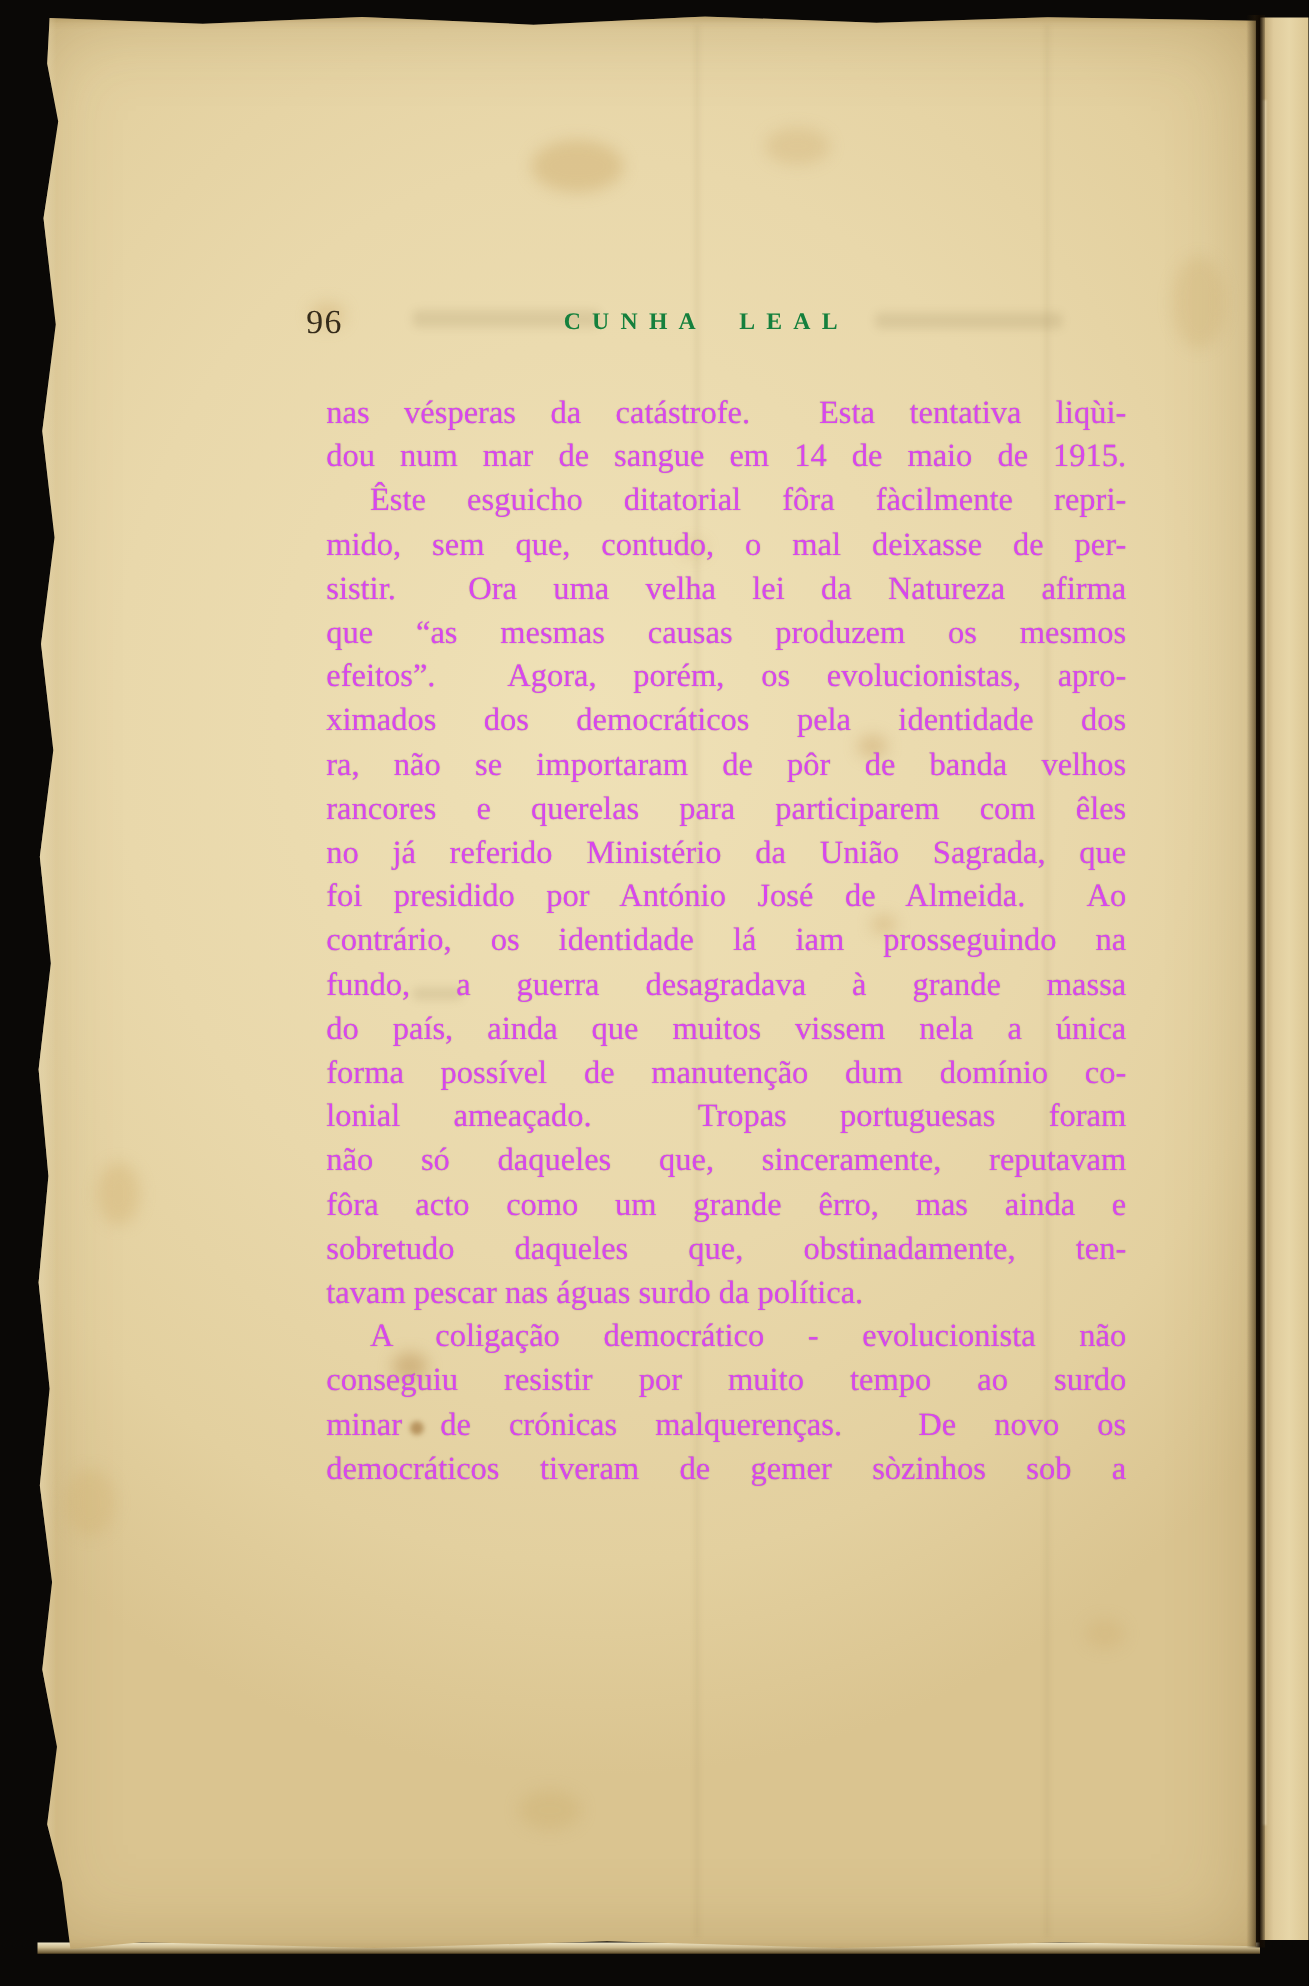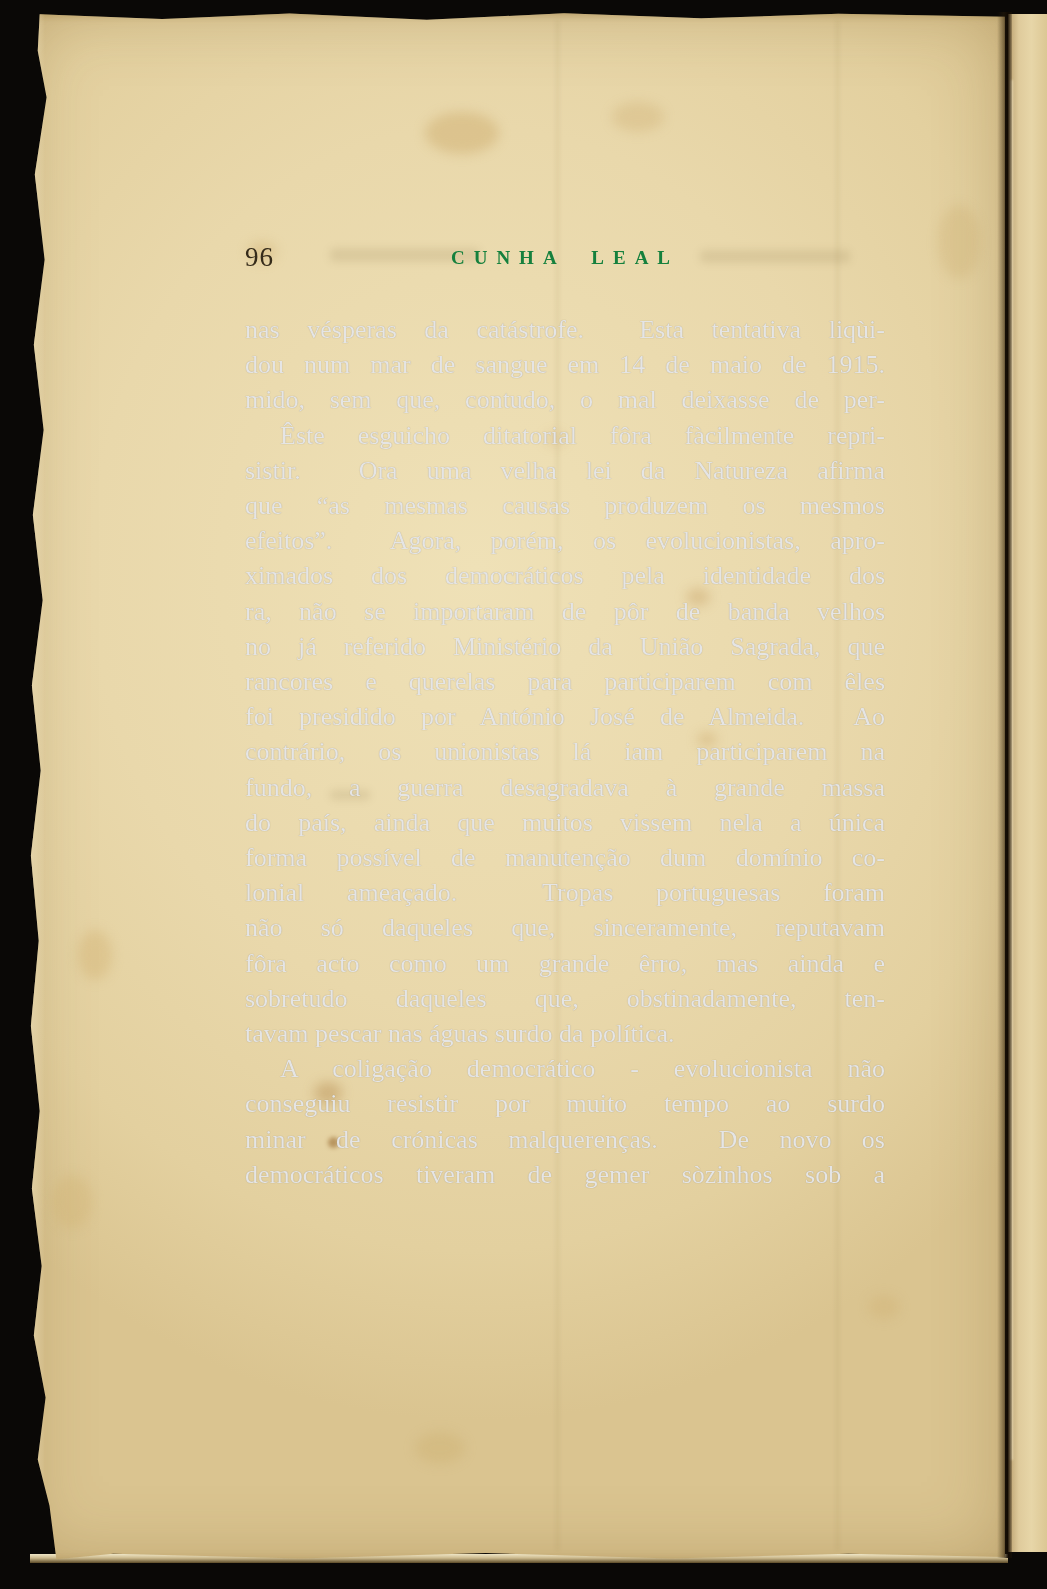--- a/index.html
+++ b/index.html
@@ -90,22 +90,22 @@
     position:absolute; left:0; top:0;
     font-size:27px; color:#352b1a; letter-spacing:1px;
   }
   .running-head {
     position:absolute; left:0; right:0; top:5px; text-align:center;
     font-size:19px; font-weight:bold; color:#15803d;
     letter-spacing:9px; word-spacing:13px;
   }
 
   .body-text {
-    position:absolute; left:245px; top:312px; width:640px; z-index:5;
-    font-size:26px; line-height:35.2px; color:#e5e5e5;
+    position:absolute; left:261px; top:312px; width:640px; z-index:5;
+    font-size:26px; line-height:35.2px; color:#d946ef;
     text-shadow:0 0 1px rgba(46,37,23,.35);
   }
   .line { text-align:justify; text-align-last:justify; white-space:pre-wrap; }
   .line.noj { text-align-last:left; }
   .line.ind { text-indent:35px; }
 </style>
 </head>
 <body>
 
 <div class="scene">
@@ -140,31 +140,31 @@
   <div class="ghost g3"></div>
 
   <div class="header-row">
     <span class="page-num">96</span>
     <span class="running-head">CUNHA LEAL</span>
   </div>
 
   <div class="body-text">
       <div class="line">nas vésperas da catástrofe.  Esta tentativa liqùi-</div>
       <div class="line">dou num mar de sangue em 14 de maio de 1915.</div>
+      <div class="line ind">Êste esguicho ditatorial fôra fàcilmente repri-</div>
       <div class="line">mido, sem que, contudo, o mal deixasse de per-</div>
-      <div class="line ind">Êste esguicho ditatorial fôra fàcilmente repri-</div>
       <div class="line">sistir.  Ora uma velha lei da Natureza afirma</div>
       <div class="line">que “as mesmas causas produzem os mesmos</div>
       <div class="line">efeitos”.  Agora, porém, os evolucionistas, apro-</div>
       <div class="line">ximados dos democráticos pela identidade dos</div>
       <div class="line">ra, não se importaram de pôr de banda velhos</div>
+      <div class="line">rancores e querelas para participarem com êles</div>
       <div class="line">no já referido Ministério da União Sagrada, que</div>
-      <div class="line">rancores e querelas para participarem com êles</div>
       <div class="line">foi presidido por António José de Almeida.  Ao</div>
-      <div class="line">contrário, os unionistas lá iam participarem na</div>
+      <div class="line">contrário, os identidade lá iam prosseguindo na</div>
       <div class="line">fundo, a guerra desagradava à grande massa</div>
       <div class="line">do país, ainda que muitos vissem nela a única</div>
       <div class="line">forma possível de manutenção dum domínio co-</div>
       <div class="line">lonial ameaçado.  Tropas portuguesas foram</div>
       <div class="line">não só daqueles que, sinceramente, reputavam</div>
       <div class="line">fôra acto como um grande êrro, mas ainda e</div>
       <div class="line">sobretudo daqueles que, obstinadamente, ten-</div>
       <div class="line noj">tavam pescar nas águas surdo da política.</div>
       <div class="line ind">A coligação democrático - evolucionista não</div>
       <div class="line">conseguiu resistir por muito tempo ao surdo</div>

